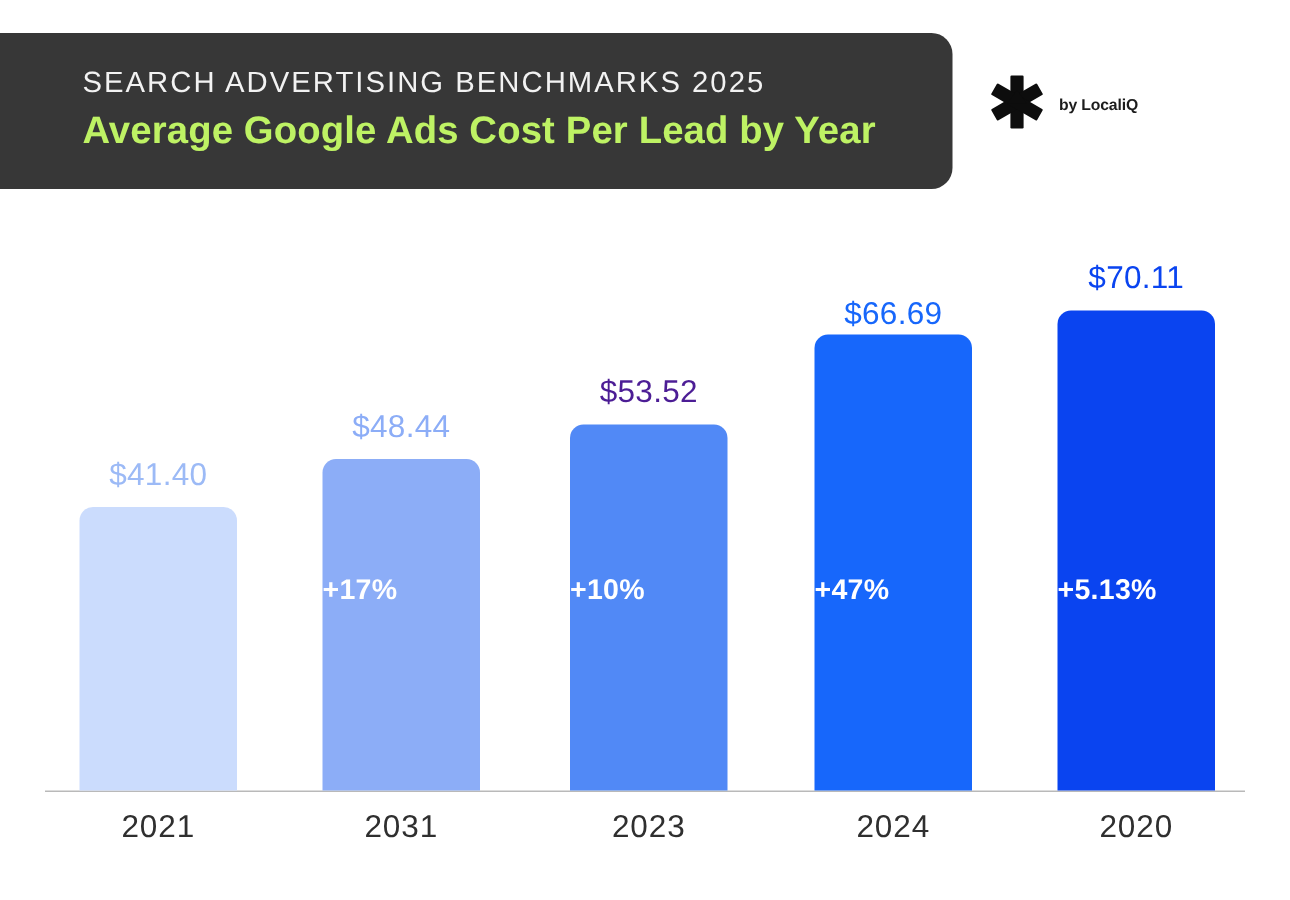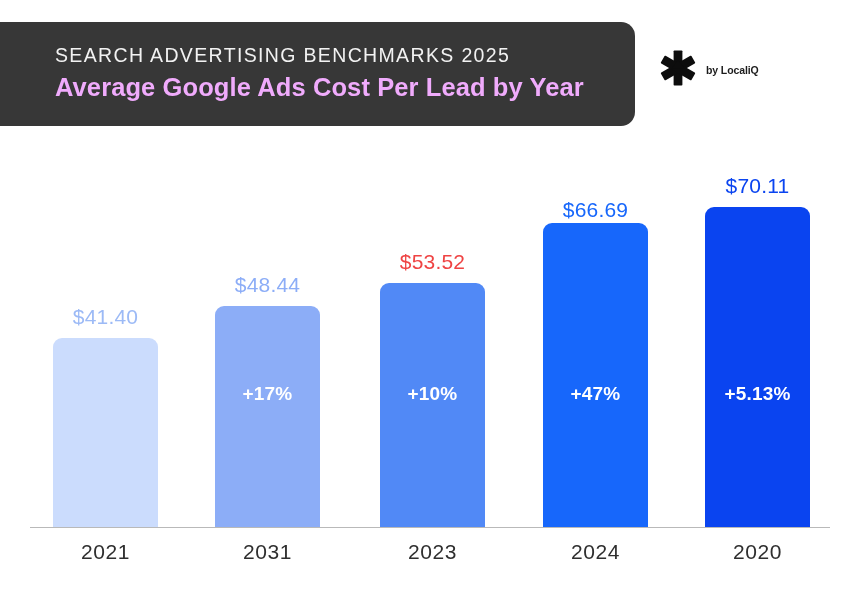--- a/index.html
+++ b/index.html
@@ -43,21 +43,21 @@
     letter-spacing: 1.35px;
     color: #f2f2f2;
     font-weight: 400;
     line-height: 26px;
     white-space: nowrap;
   }
   .header-title {
     font-family: "Liberation Sans", sans-serif;
     font-size: 25.5px;
     font-weight: bold;
-    color: #f0abfc;
+    color: #bef264;
     line-height: 34px;
     letter-spacing: 0.1px;
     white-space: nowrap;
     margin-top: 2px;
   }
 
   
   .logo {
     position: absolute;
     left: 658px;
@@ -134,21 +134,21 @@
     font-size: 21px;
     font-weight: 500;
     letter-spacing: 0.2px;
     white-space: nowrap;
   }
   .bar-growth {
     position: absolute;
     left: 0;
     width: 105px;
     bottom: 195px;
-    text-align: center;
+    text-align: left;
     font-family: "Liberation Sans", sans-serif;
     font-size: 19px;
     font-weight: bold;
     color: #ffffff;
     letter-spacing: 0.2px;
     white-space: nowrap;
   }
   .bar-category {
     position: absolute;
     left: -12px;
@@ -199,21 +199,21 @@
     </div>
 
     <div class="bar-group" style="left:215px;">
       <div class="bar-value" style="color: rgb(140, 173, 247); bottom: 303.093px;">$48.44</div>
       <div class="bar" style="height: 221.093px; background: rgb(140, 173, 247);"></div>
       <div class="bar-growth">+17%</div>
       <div class="bar-category">2031</div>
     </div>
 
     <div class="bar-group" style="left:380px;">
-      <div class="bar-value" style="color: #ef4444; bottom: 326.279px;">$53.52</div>
+      <div class="bar-value" style="color: #4c1d95; bottom: 326.279px;">$53.52</div>
       <div class="bar" style="height: 244.279px; background: rgb(81, 137, 246);"></div>
       <div class="bar-growth">+10%</div>
       <div class="bar-category">2023</div>
     </div>
 
     <div class="bar-group" style="left:543px;">
       <div class="bar-value" style="color: rgb(23, 103, 251); bottom: 378px;">$66.69</div>
       <div class="bar" style="height: 304.39px; background: rgb(23, 103, 251);"></div>
       <div class="bar-growth">+47%</div>
       <div class="bar-category">2024</div>

